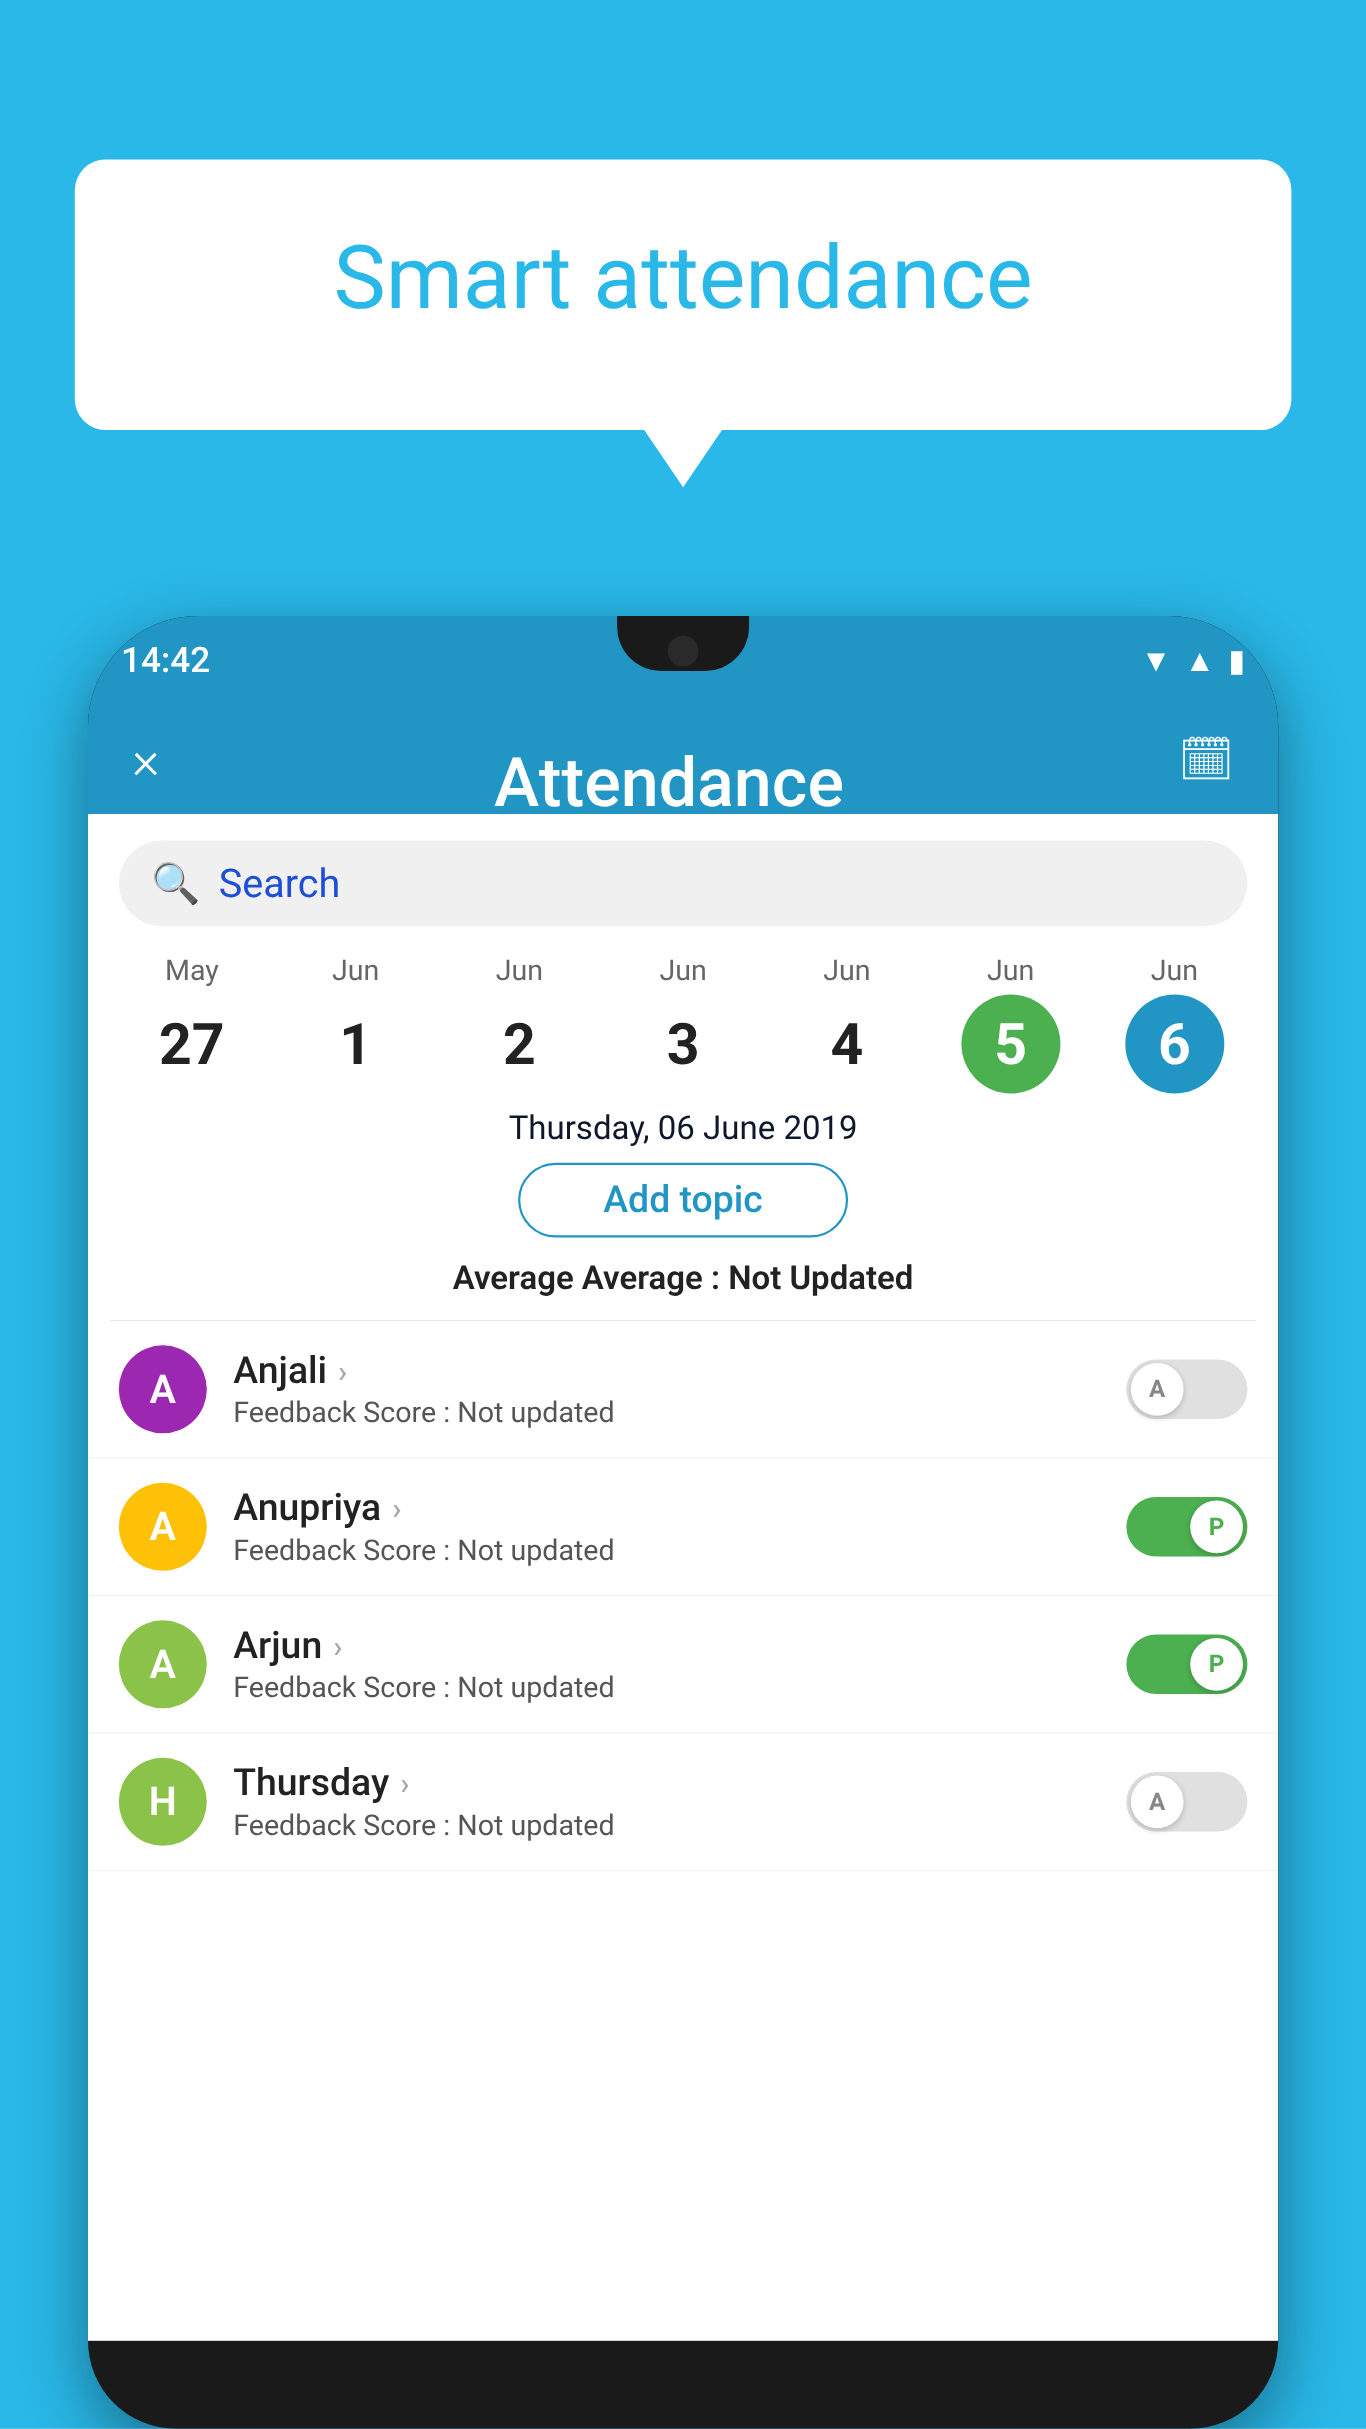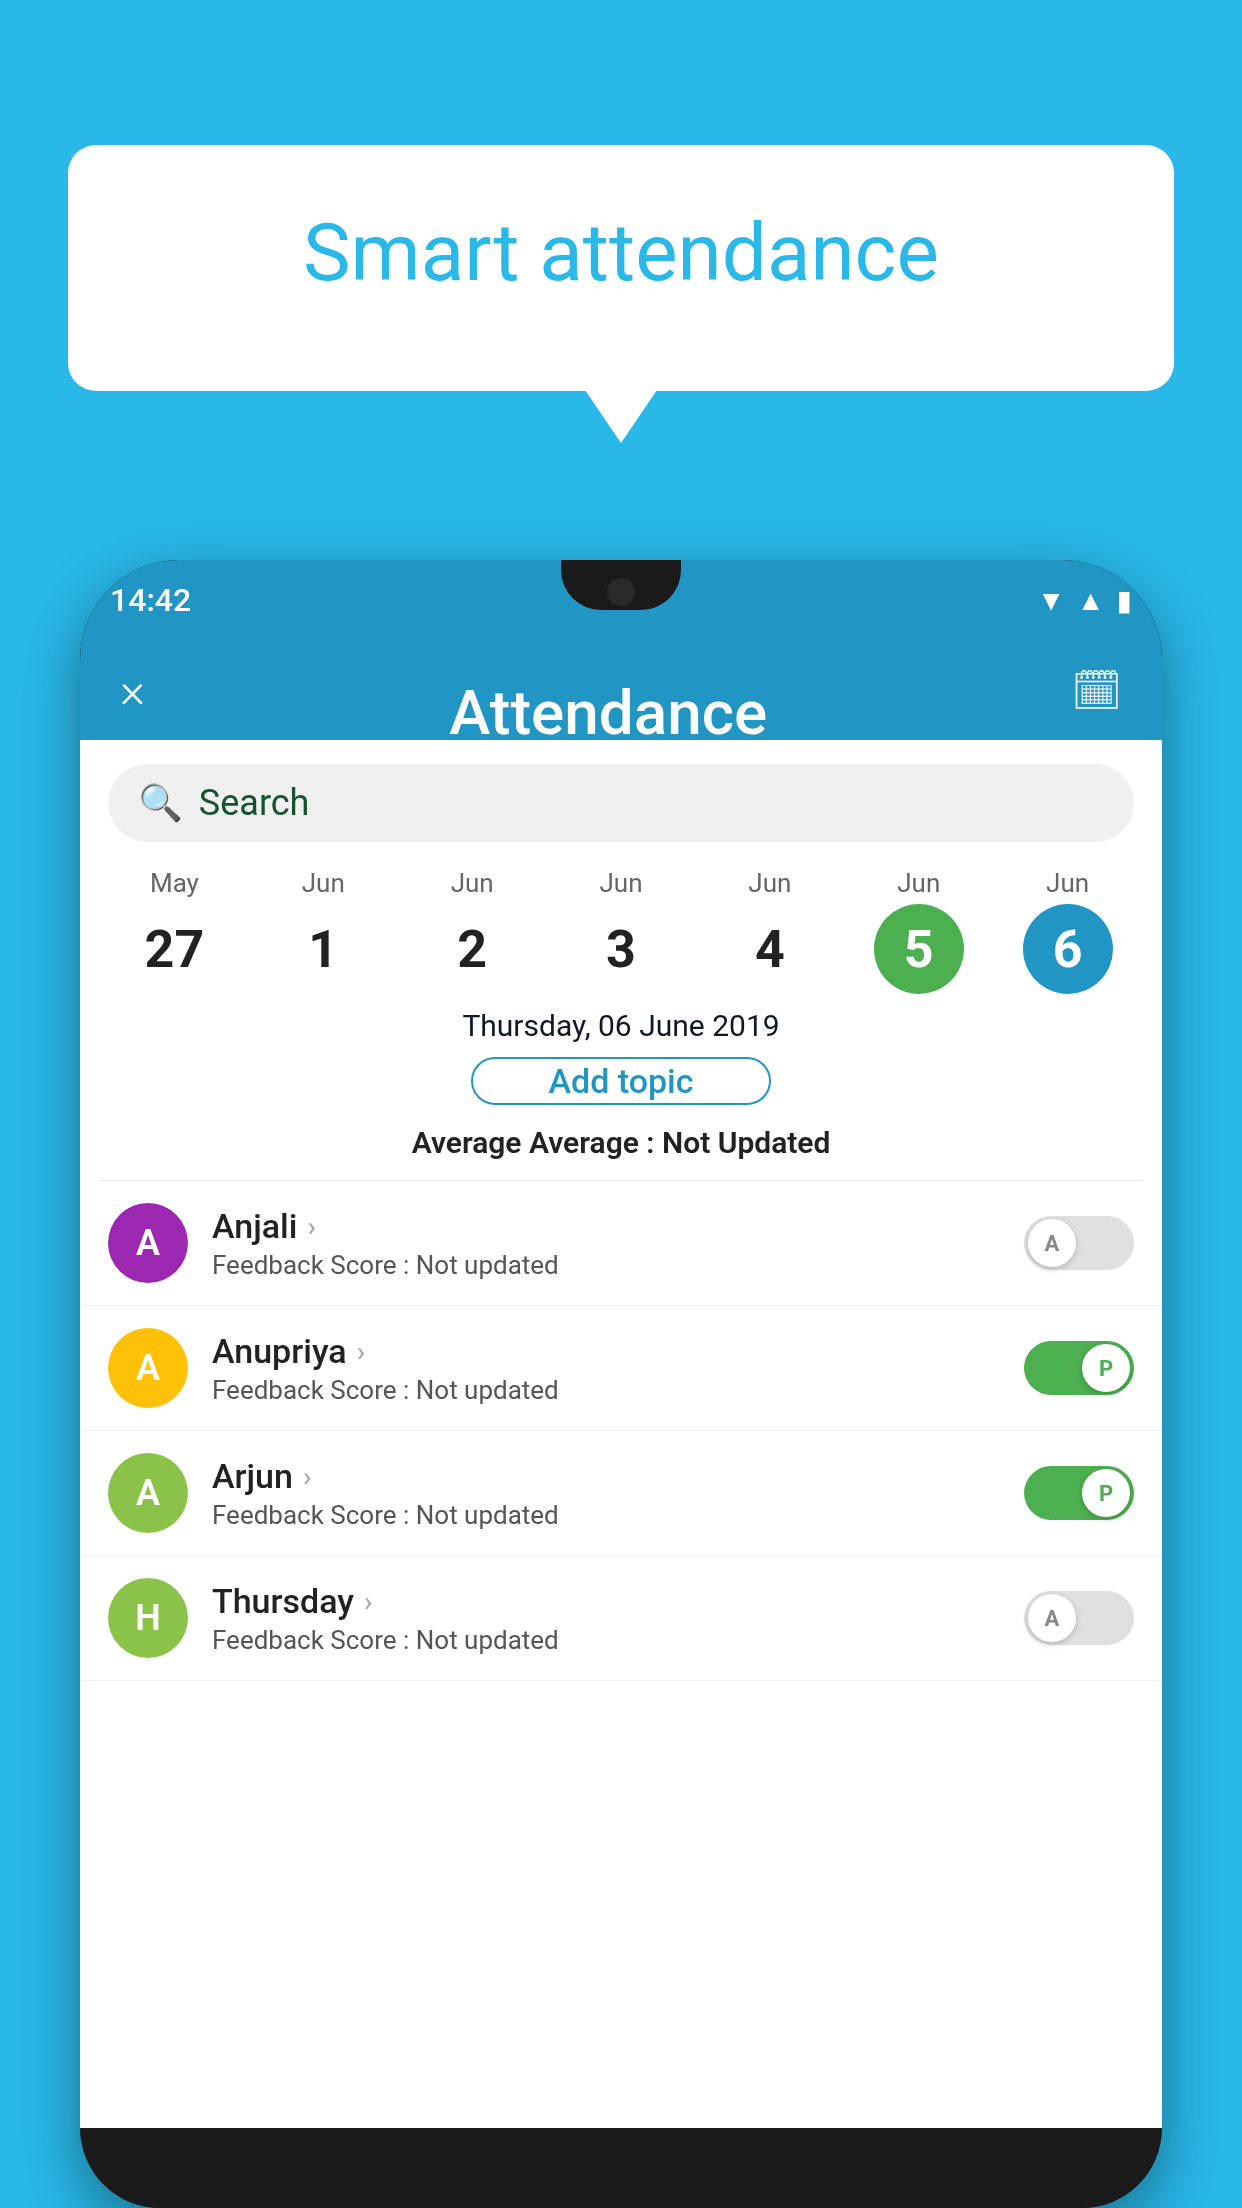--- a/index.html
+++ b/index.html
@@ -150,21 +150,21 @@
       align-items: center;
       padding: 18px 30px;
       gap: 16px;
     }
     .search-icon {
       font-size: 36px;
       color: #999;
     }
     .search-text {
       font-size: 36px;
-      color: #14532d;
+      color: #1d4ed8;
     }
 
     
     .calendar-row {
       display: flex;
       align-items: flex-start;
       padding: 10px 20px 6px;
       gap: 0;
     }
     .date-col {
@@ -211,21 +211,21 @@
 
     
     .add-topic-btn {
       display: flex;
       align-items: center;
       justify-content: center;
       margin: 0 auto 20px;
       width: 300px;
       border: 2px solid #2196c4;
       border-radius: 40px;
-      padding: 2px 40px;
+      padding: 12px 40px;
     }
     .add-topic-text {
       font-size: 34px;
       color: #2196c4;
       font-weight: 500;
     }
 
     
     .avg-feedback {
       text-align: center;

